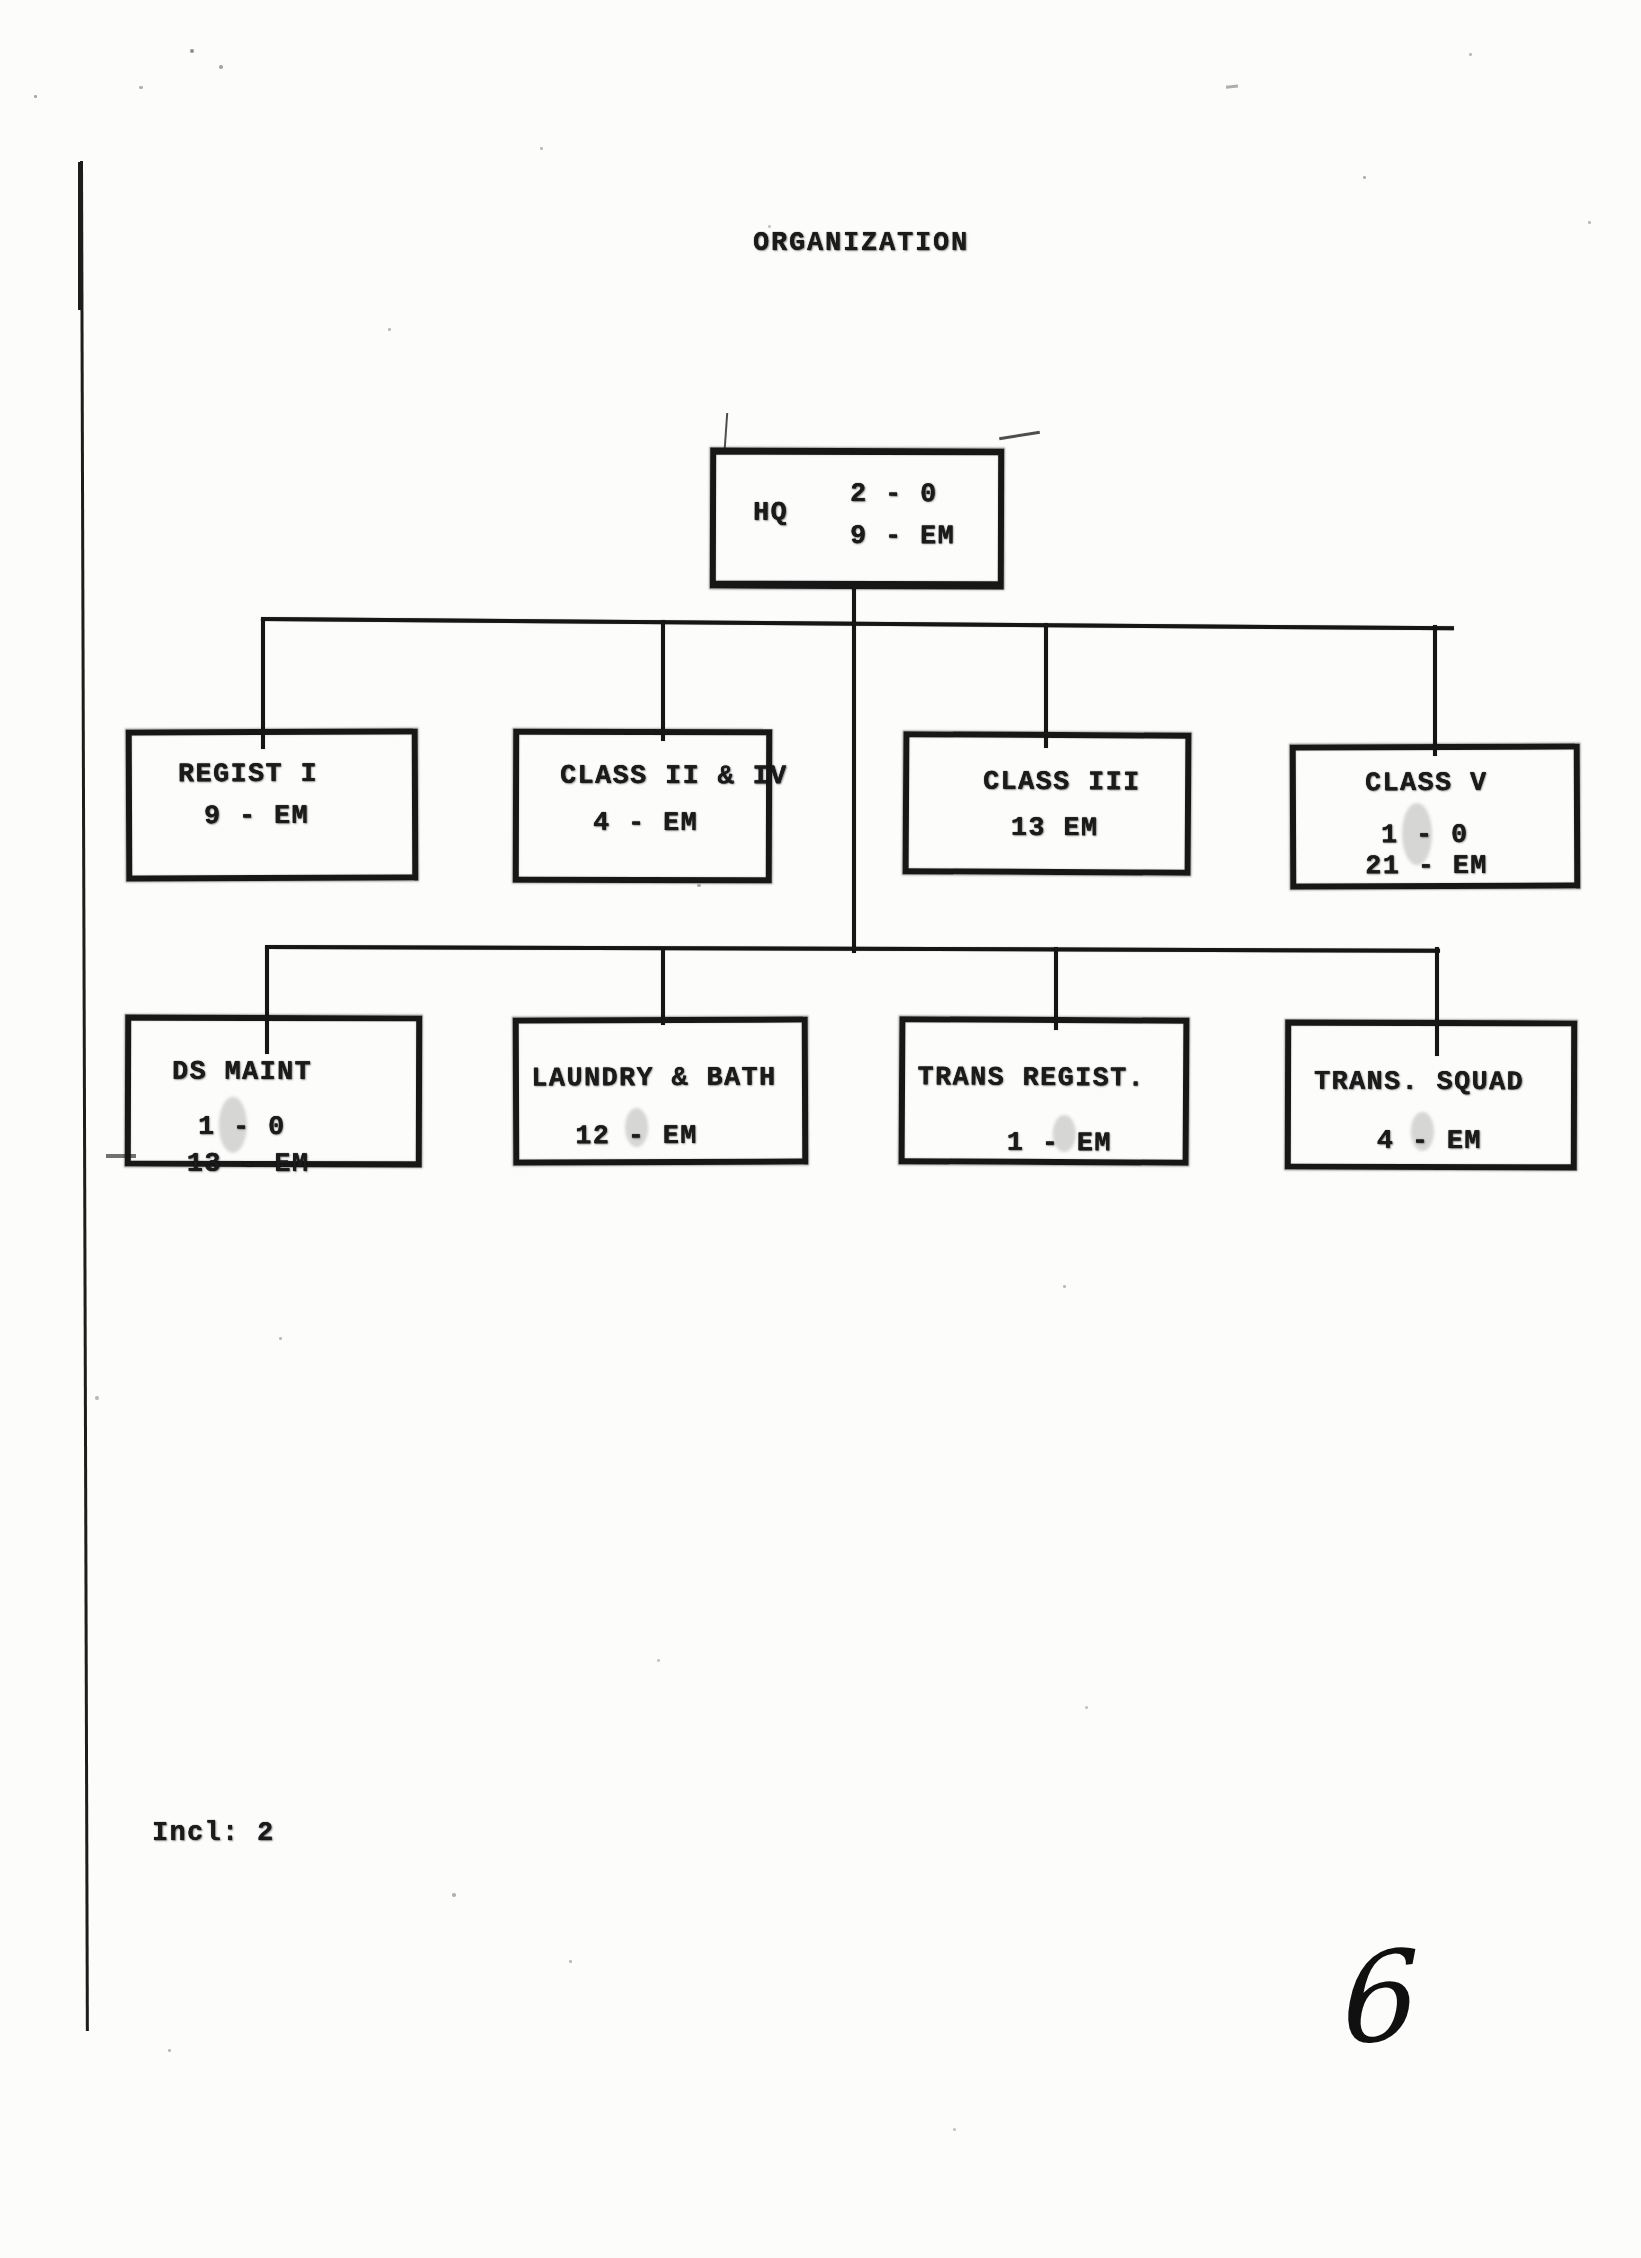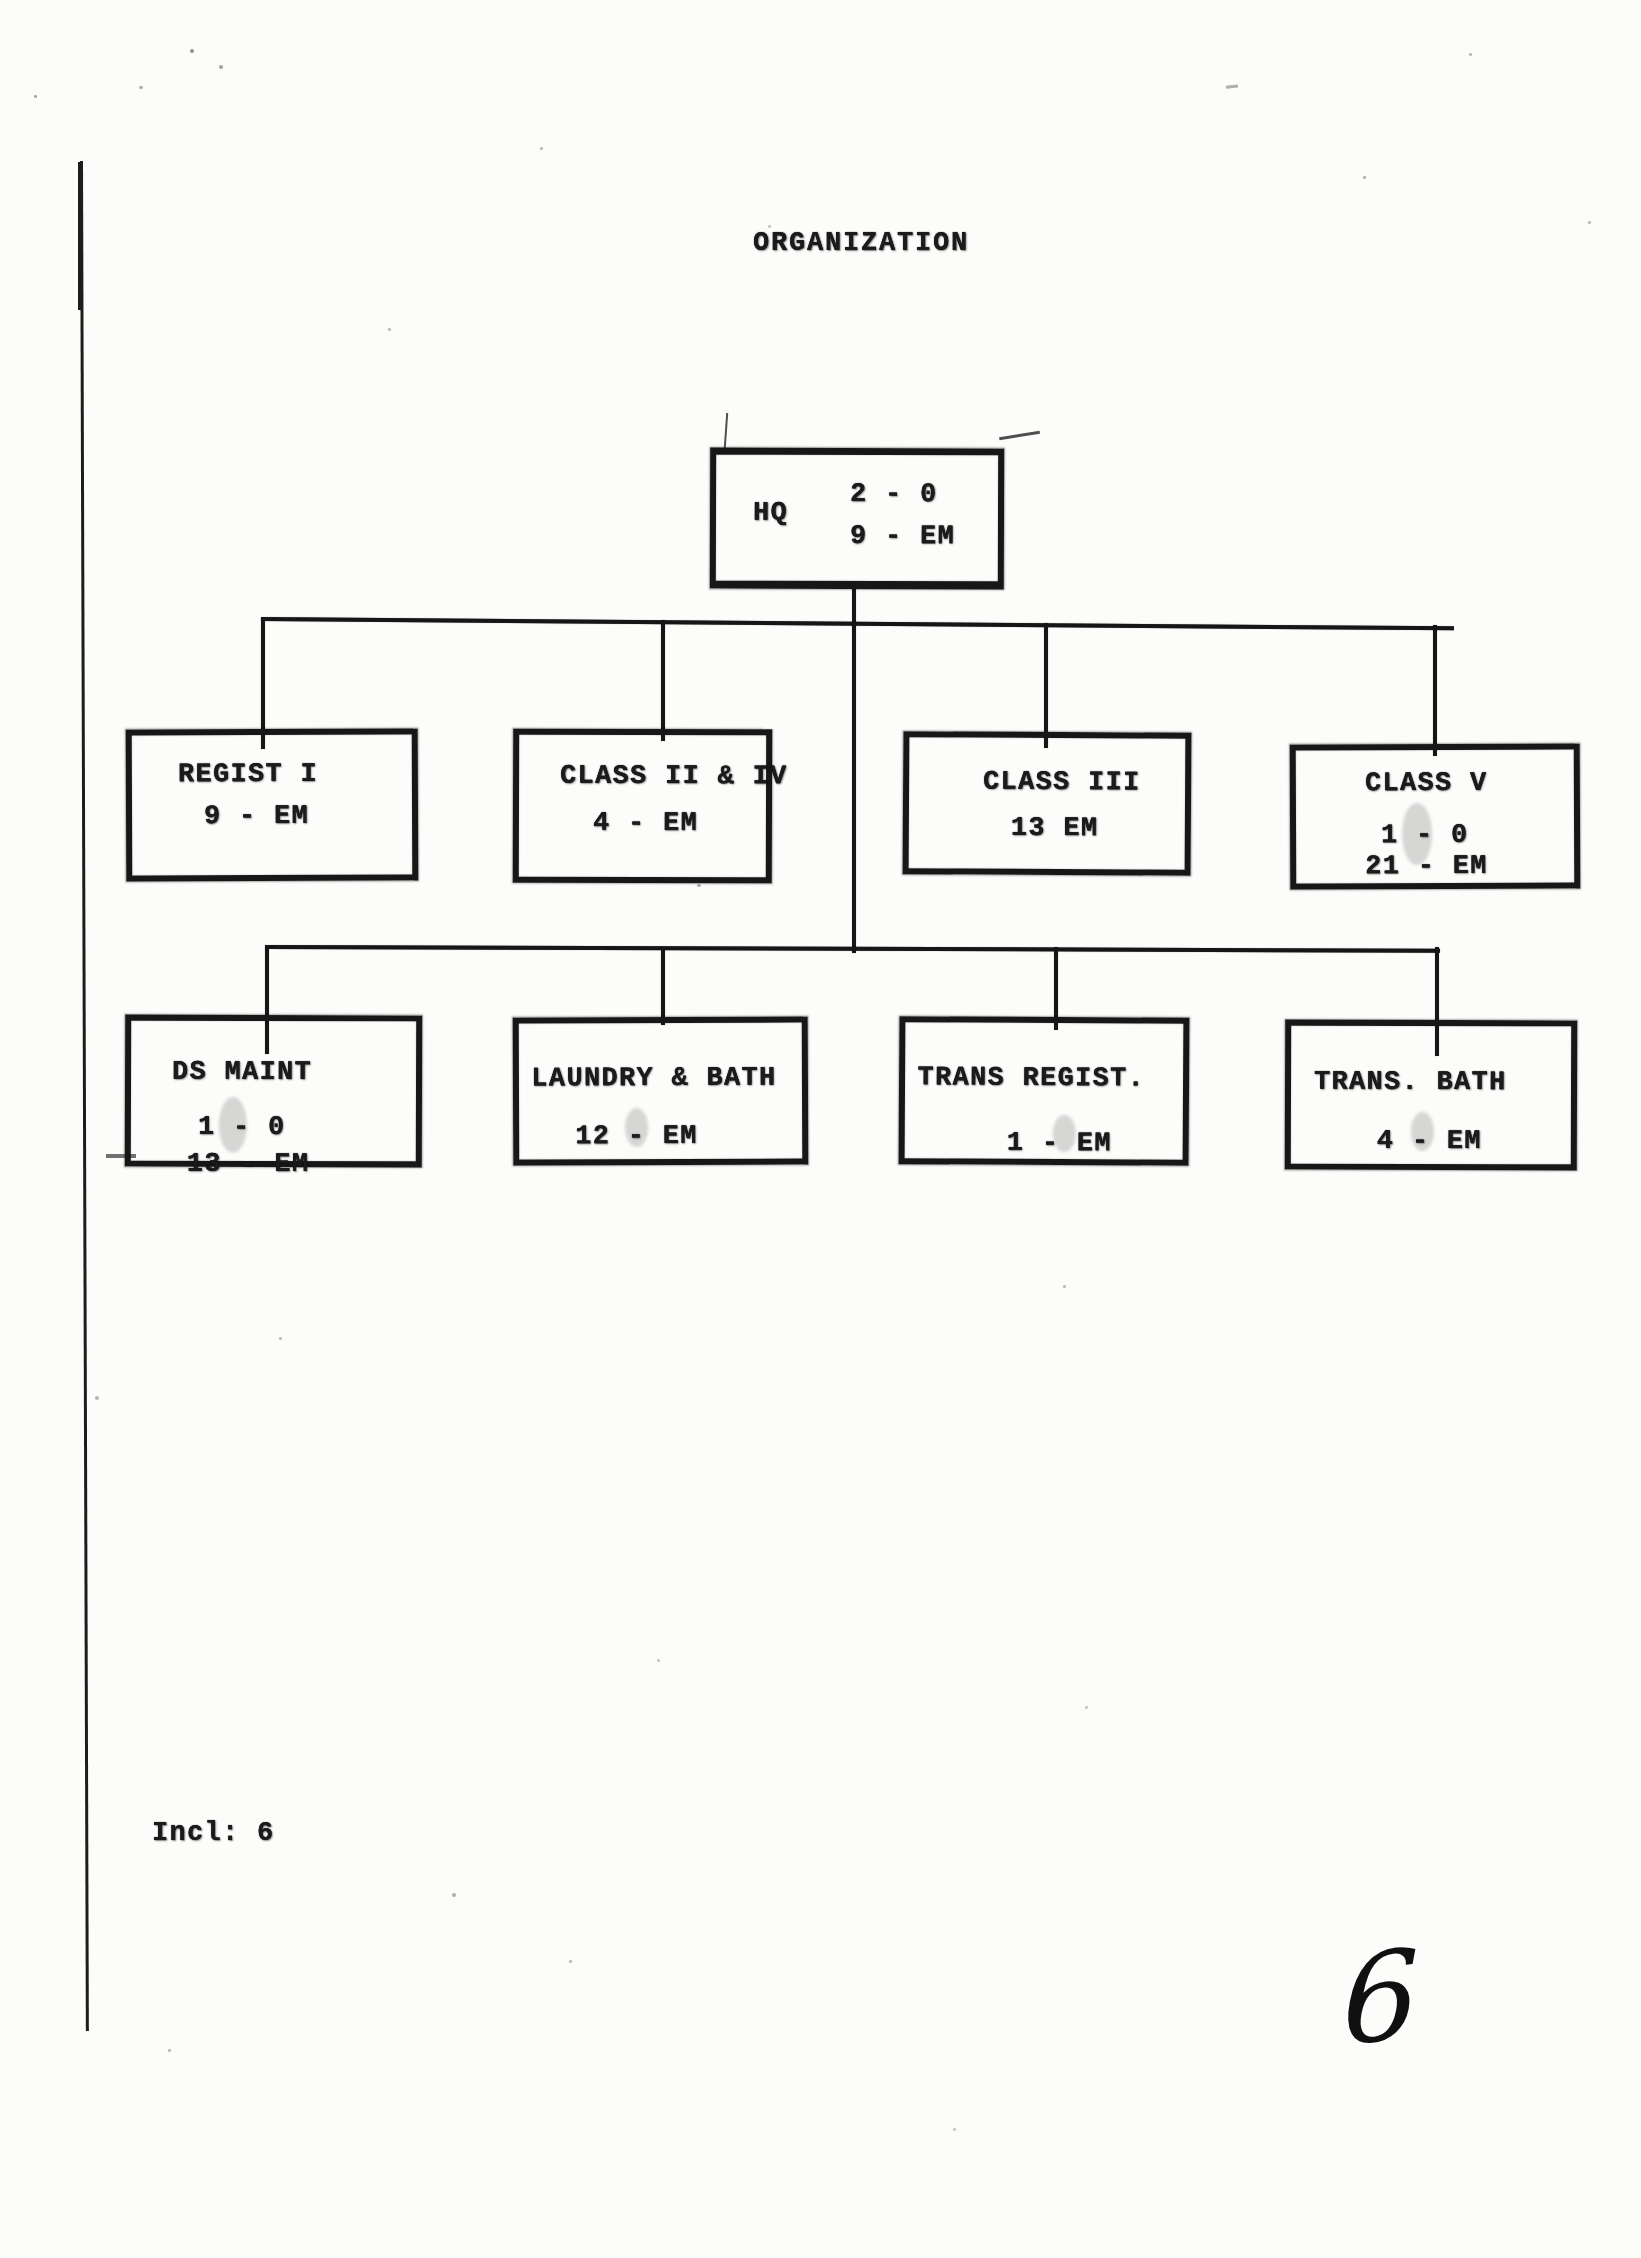--- a/index.html
+++ b/index.html
@@ -107,26 +107,26 @@
     <span class="smudge" style="left:106px;top:85px;width:23px;height:39px;"></span>
   </div>
 
   <div class="org-box r3" style="left:899px;top:1017px;width:290px;height:148px;">
     <span class="tw" style="left:12.4px;top:41px;">TRANS REGIST.</span>
     <span class="tw" style="left:102px;top:106px;">1 - EM</span>
     <span class="smudge" style="left:148px;top:92px;width:23px;height:37px;"></span>
   </div>
 
   <div class="org-box r1" style="left:1285px;top:1020px;width:292px;height:150px;">
-    <span class="tw" style="left:23px;top:42px;">TRANS. BATH</span>
+    <span class="tw" style="left:23px;top:42px;">TRANS. SQUAD</span>
     <span class="tw" style="left:86px;top:101px;">4 - EM</span>
     <span class="smudge" style="left:120px;top:86px;width:23px;height:39px;"></span>
   </div>
 
-  <div class="tw" style="left:152px;top:1819px;">Incl: 6</div>
+  <div class="tw" style="left:152px;top:1819px;">Incl: 2</div>
 
   <div class="handwritten">6</div>
 
   <div class="tick" style="left:999px;top:434px;width:41px;height:2.6px;transform:rotate(-9deg);"></div>
   <div class="tick" style="left:725px;top:413px;width:1.8px;height:35px;transform:rotate(4deg);"></div>
   <div class="tick" style="left:1226px;top:85px;width:12.4px;height:2.6px;opacity:.45;transform:rotate(-6deg);"></div>
   <div class="tick" style="left:106px;top:1154px;width:30px;height:4.4px;opacity:.8;"></div>
 
   <div class="speck" style="left:190px;top:49px;width:4.4px;height:4.4px;opacity:.5;"></div>
   <div class="speck" style="left:219px;top:65px;width:3.5px;height:3.5px;opacity:.4;"></div>

